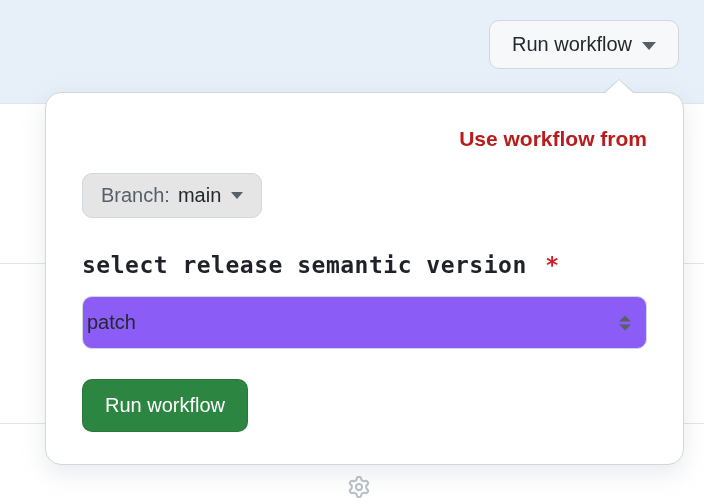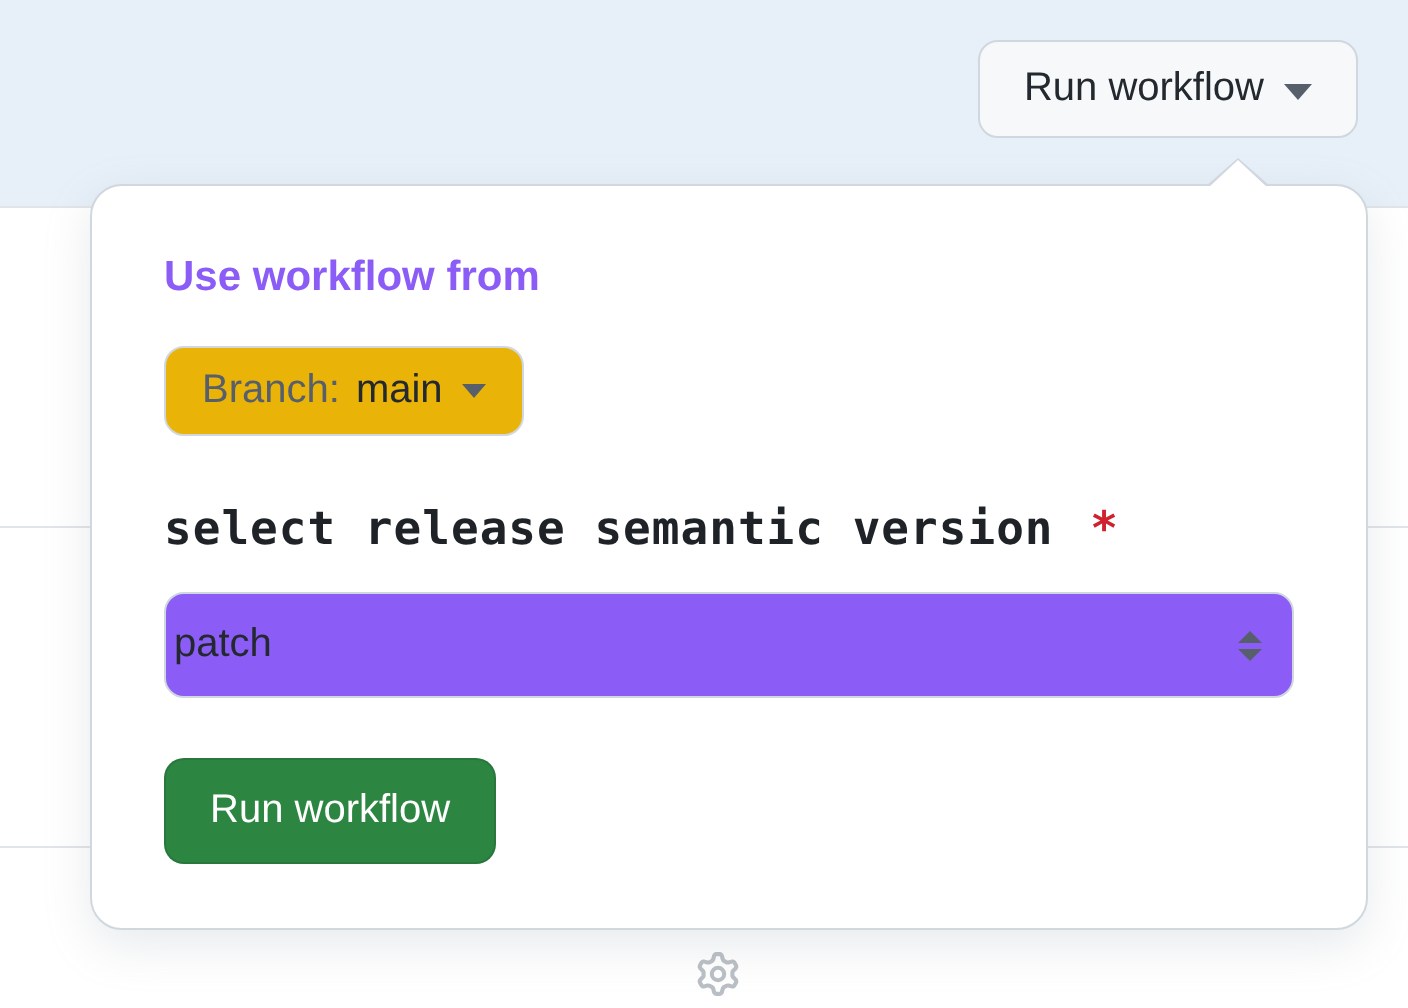--- a/index.html
+++ b/index.html
@@ -82,28 +82,29 @@
       left: -15px;
       width: 0;
       height: 0;
       border-left: 15px solid transparent;
       border-right: 15px solid transparent;
       border-bottom: 14px solid #ffffff;
     }
     .section-label {
       font-size: 21px;
       font-weight: 600;
-      color: #8b5cf6;
+      color: #b91c1c;
       margin-bottom: 22px;
+      text-align: right;
     }
     .branch-selector {
       display: inline-flex;
       align-items: center;
       gap: 8px;
-      background: #eab308;
+      background: #e5e5e5;
       border: 1px solid #d0d7de;
       border-radius: 10px;
       padding: 10px 18px;
       font-size: 20px;
       color: #57606a;
       cursor: pointer;
       margin-bottom: 34px;
     }
     .branch-selector .branch-name {
       color: #24292f;

